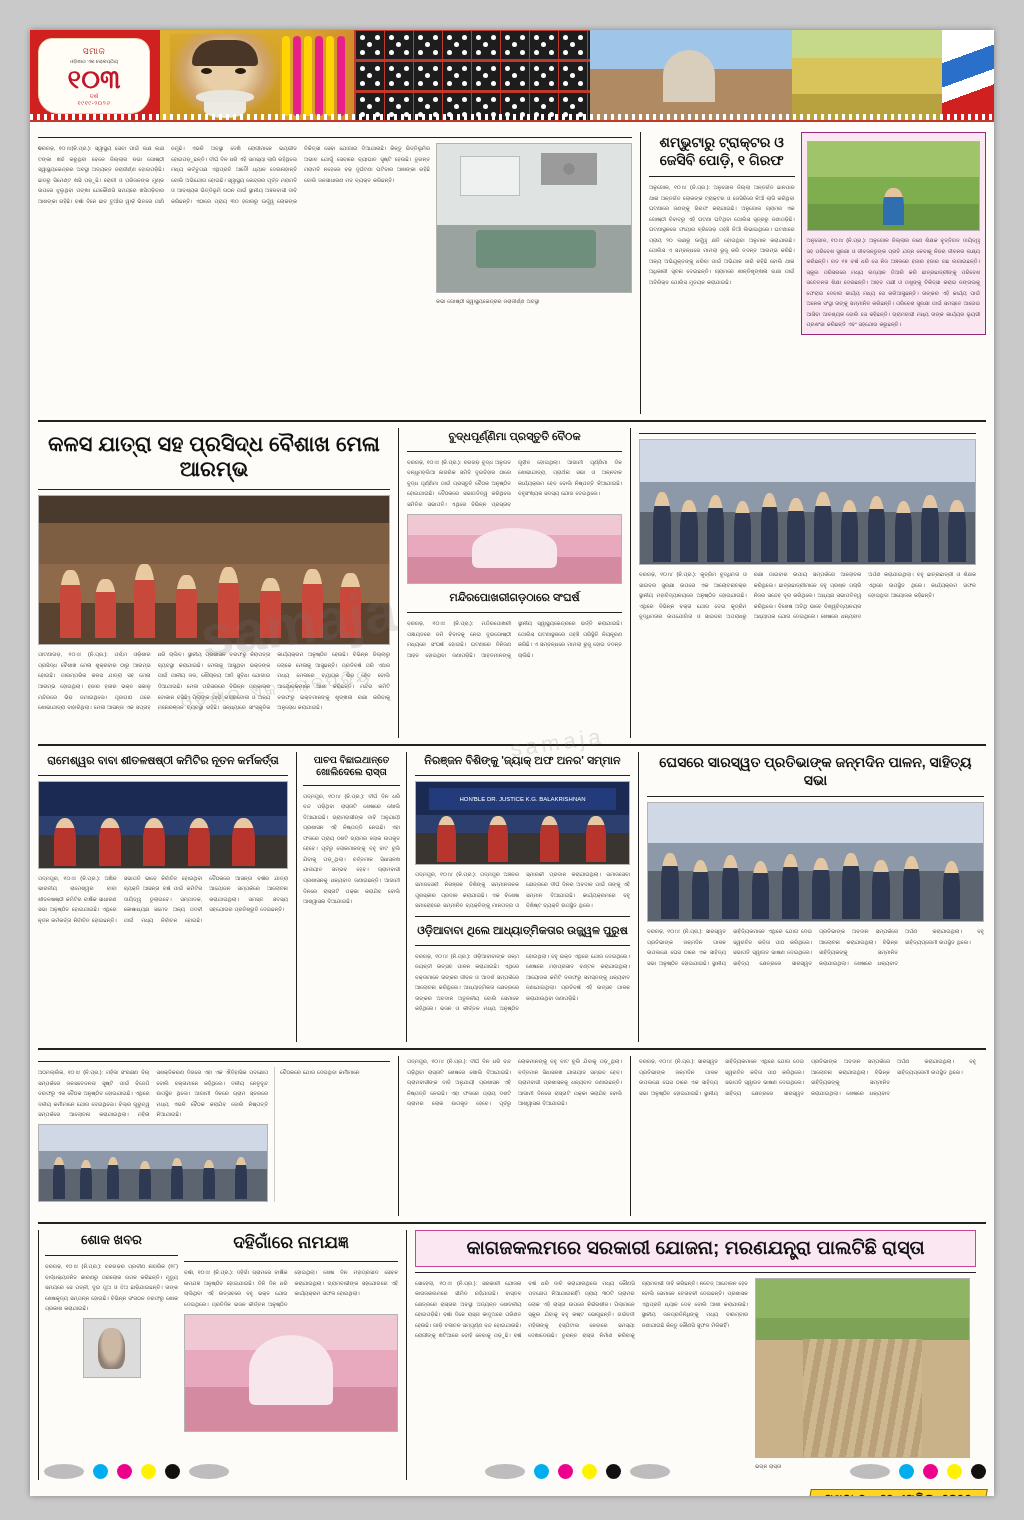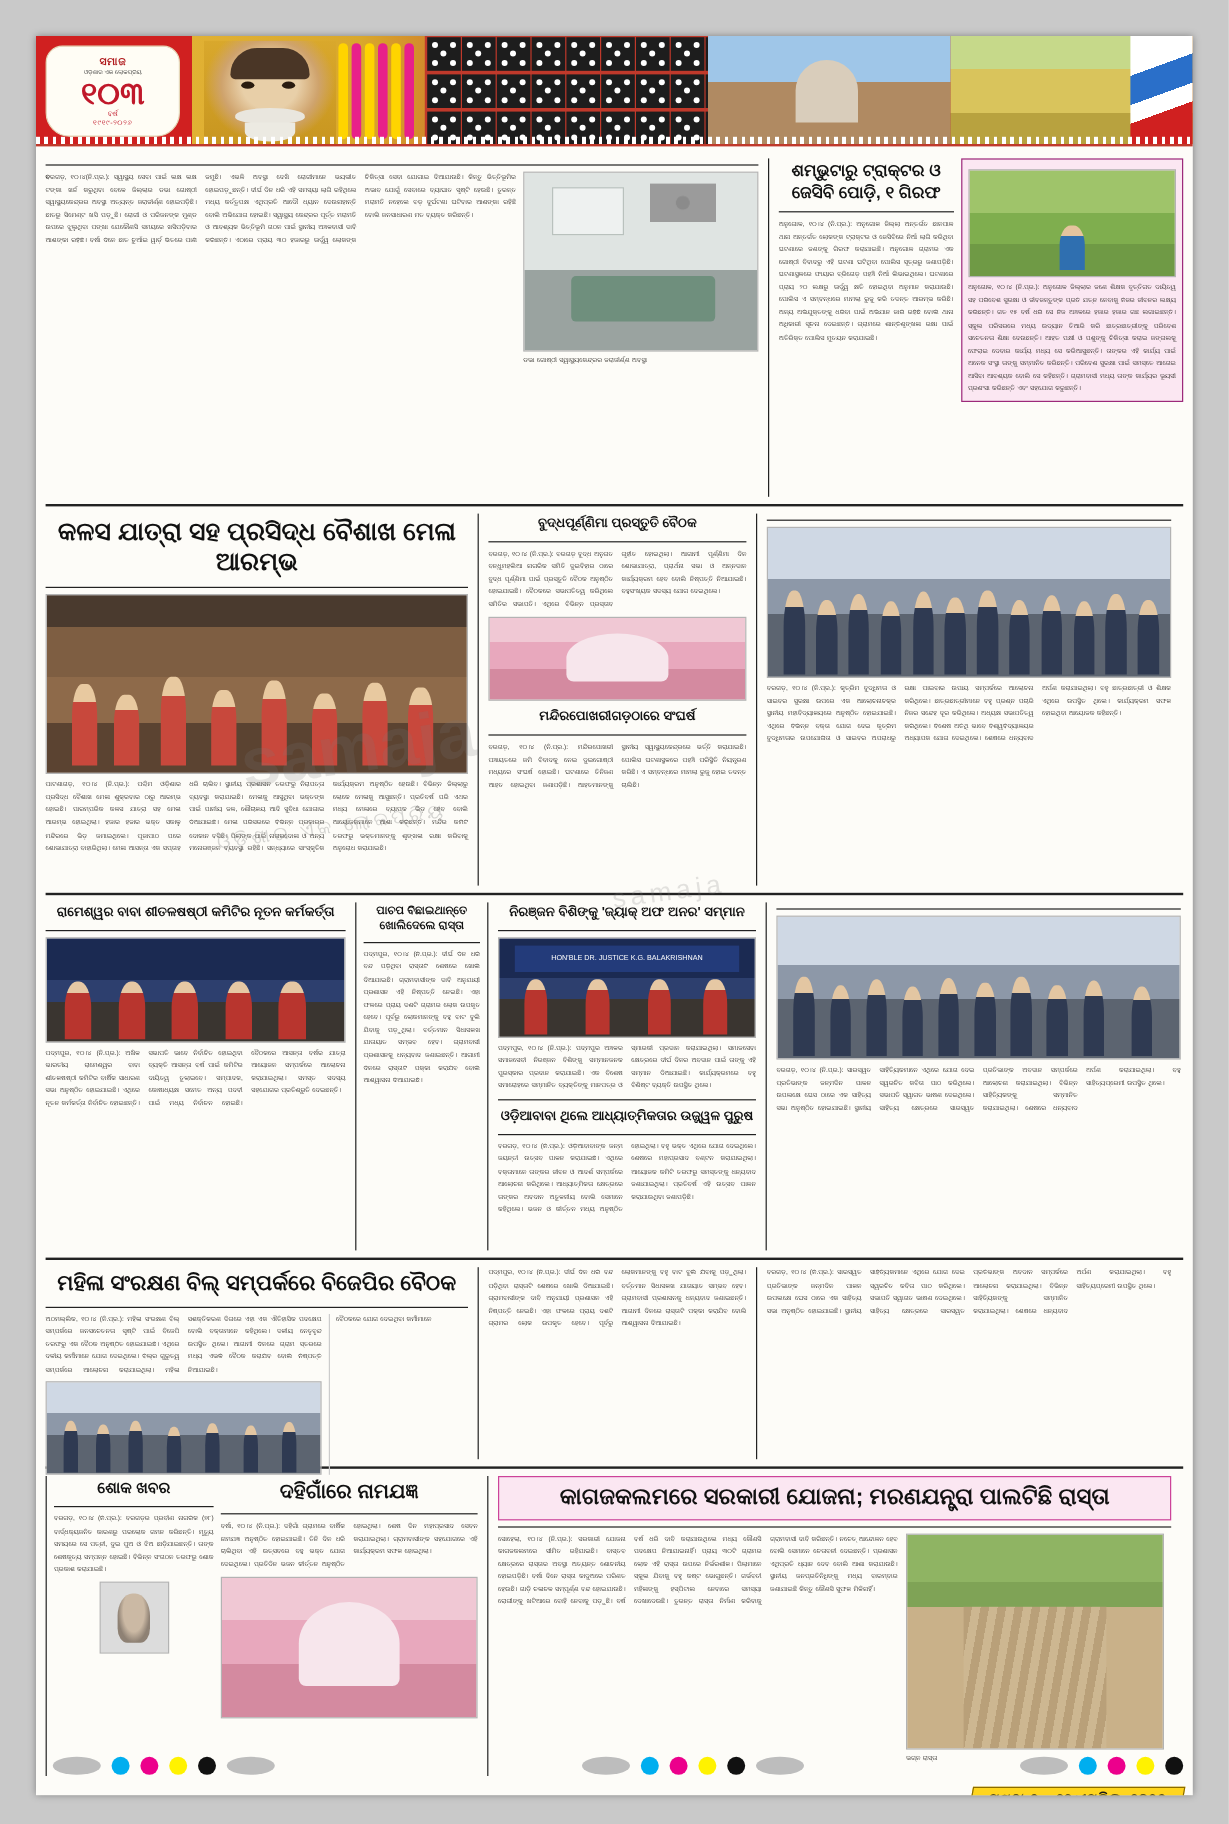--- a/index.html
+++ b/index.html
@@ -20,21 +20,21 @@
   
   .masthead { position: relative; height: 92px; width: 100%;
     background: linear-gradient(90deg,#e8b93a 0%,#d9a82c 28%,#c0392b 50%,#b93322 100%);
     border-bottom: 2px solid #c0392b; overflow: hidden; }
   .mh-left { position: absolute; left: 0; top: 0; width: 130px; height: 92px;
     background: #d02020; }
   .mh-logo { position: absolute; left: 8px; top: 8px; width: 112px; height: 76px;
     background: #fffdf5; border-radius: 14px 14px 20px 20px;
     display: flex; flex-direction: column; align-items: center; justify-content: center;
     border: 1px solid #e4d7b8; }
-  .mh-logo .l1 { font-size: 9px; color: #b0191c; font-weight: bold; letter-spacing: .5px; }
+  .mh-logo .l1 { font-size: 9px; color: #b0191c; font-weight: normal; letter-spacing: .5px; }
   .mh-logo .l2 { font-size: 5px; color: #333; margin-top: 1px; }
   .mh-logo .l3 { font-size: 26px; color: #c0182a; font-weight: bold; line-height: 1; margin: 1px 0; }
   .mh-logo .l4 { font-size: 6px; color: #c0182a; }
   .mh-logo .l5 { font-size: 6px; color: #c0182a; letter-spacing: .5px; }
   .mh-face { position: absolute; left: 140px; top: 4px; width: 110px; height: 86px;
     background: radial-gradient(ellipse at 50% 42%, #e8cfa8 0 30%, #cfa36c 52%, transparent 70%),
                 linear-gradient(180deg,#d9a82c,#c89620); }
   .mh-face .hair { position: absolute; left: 22px; top: 6px; width: 66px; height: 26px;
     background: #4a3626; border-radius: 34px 34px 6px 6px; }
   .mh-face .eyeL, .mh-face .eyeR { position: absolute; top: 34px; width: 11px; height: 6px;
@@ -647,20 +647,21 @@
             <div class="fig" style="left:80%"></div>
         </div>
         <div class="txt cols2">ପଦ୍ମପୁର, ୧୦।୪ (ନି.ପ୍ର.): ପଦ୍ମପୁର ଅଞ୍ଚଳର ସମାଜସେବୀ ନିରଞ୍ଜନ ବିଶିଙ୍କୁ ସମ୍ମାନଜନକ ପୁରସ୍କାର ପ୍ରଦାନ କରାଯାଇଛି। ଏକ ବିଶେଷ ସମାରୋହରେ ସମ୍ମାନିତ ବ୍ୟକ୍ତିଙ୍କୁ ମାନପତ୍ର ଓ ସ୍ମାରକୀ ପ୍ରଦାନ କରାଯାଇଥିଲା। ସମାଜସେବା କ୍ଷେତ୍ରରେ ଦୀର୍ଘ ଦିନର ଅବଦାନ ପାଇଁ ତାଙ୍କୁ ଏହି ସମ୍ମାନ ଦିଆଯାଇଛି। କାର୍ଯ୍ୟକ୍ରମରେ ବହୁ ବିଶିଷ୍ଟ ବ୍ୟକ୍ତି ଉପସ୍ଥିତ ଥିଲେ।</div>
         <div class="rule-h"></div>
         <div class="hl-xs">ଓଡ଼ିଆବାବା ଥିଲେ ଆଧ୍ୟାତ୍ମିକତାର ଉଜ୍ଜ୍ୱଳ ପୁରୁଷ</div>
         <div class="rule-h"></div>
         <div class="txt cols2">ବରଗଡ଼, ୧୦।୪ (ନି.ପ୍ର.): ଓଡ଼ିଆବାବାଙ୍କ ଜନ୍ମ ଜୟନ୍ତୀ ଉତ୍ସବ ପାଳନ କରାଯାଇଛି। ଏଥିରେ ବକ୍ତାମାନେ ତାଙ୍କର ଜୀବନ ଓ ଆଦର୍ଶ ସମ୍ପର୍କରେ ଆଲୋଚନା କରିଥିଲେ। ଆଧ୍ୟାତ୍ମିକତା କ୍ଷେତ୍ରରେ ତାଙ୍କର ଅବଦାନ ଅତୁଳନୀୟ ବୋଲି ସେମାନେ କହିଥିଲେ। ଭଜନ ଓ କୀର୍ତ୍ତନ ମଧ୍ୟ ଅନୁଷ୍ଠିତ ହୋଇଥିଲା। ବହୁ ଭକ୍ତ ଏଥିରେ ଯୋଗ ଦେଇଥିଲେ। ଶେଷରେ ମହାପ୍ରସାଦ ବଣ୍ଟନ କରାଯାଇଥିଲା। ଆୟୋଜକ କମିଟି ତରଫରୁ ସମସ୍ତଙ୍କୁ ଧନ୍ୟବାଦ ଜଣାଯାଇଥିଲା। ପ୍ରତିବର୍ଷ ଏହି ଉତ୍ସବ ପାଳନ କରାଯାଉଥିବା ଜଣାପଡ଼ିଛି।</div>
       </div>
 
       <div style="width:346px; border-left:1px solid #222; padding-left:8px;">
+        <div class="hl-xs" style="font-size:14px;">ଘେସରେ ସାରସ୍ୱତ ପ୍ରତିଭାଙ୍କ ଜନ୍ମଦିନ ପାଳନ, ସାହିତ୍ୟ ସଭା</div>
         <div class="rule-h"></div>
         <div class="photo p-group" style="height:120px;margin-bottom:4px;">
           <div class="fig" style="left:4%"></div>
             <div class="fig" style="left:13%;height:50%"></div>
           <div class="fig" style="left:22%;height:54%"></div>
             <div class="fig" style="left:31%;height:49%"></div>
           <div class="fig" style="left:40%;height:55%"></div>
             <div class="fig" style="left:49%;height:51%"></div>
           <div class="fig" style="left:58%;height:56%"></div>
             <div class="fig" style="left:67%;height:50%"></div>
@@ -668,21 +669,20 @@
             <div class="fig" style="left:88%;height:49%"></div>
         </div>
         <div class="txt cols4">ବରଗଡ଼, ୧୦।୪ (ନି.ପ୍ର.): ସାରସ୍ୱତ ପ୍ରତିଭାଙ୍କ ଜନ୍ମଦିନ ପାଳନ ଉପଲକ୍ଷେ ଘେସ ଠାରେ ଏକ ସାହିତ୍ୟ ସଭା ଅନୁଷ୍ଠିତ ହୋଇଯାଇଛି। ସ୍ଥାନୀୟ ସାହିତ୍ୟିକମାନେ ଏଥିରେ ଯୋଗ ଦେଇ ସ୍ୱରଚିତ କବିତା ପାଠ କରିଥିଲେ। ସଭାପତି ସ୍ୱାଗତ ଭାଷଣ ଦେଇଥିଲେ। ସାହିତ୍ୟ କ୍ଷେତ୍ରରେ ସାରସ୍ୱତ ପ୍ରତିଭାଙ୍କ ଅବଦାନ ସମ୍ପର୍କରେ ଆଲୋଚନା କରାଯାଇଥିଲା। ବିଭିନ୍ନ ସାହିତ୍ୟିକଙ୍କୁ ସମ୍ମାନିତ କରାଯାଇଥିଲା। ଶେଷରେ ଧନ୍ୟବାଦ ଅର୍ପଣ କରାଯାଇଥିଲା। ବହୁ ସାହିତ୍ୟପ୍ରେମୀ ଉପସ୍ଥିତ ଥିଲେ।</div>
       </div>
     </div>
 
     <div class="rule-h2"></div>
 
     <div class="flexrow" style="height:160px;">
       <div style="width:360px; padding-right:8px;">
-        <div class="hl-sec" style="font-size:18px;">ମହିଳା ସଂରକ୍ଷଣ ବିଲ୍ ସମ୍ପର୍କରେ ବିଜେପିର ବୈଠକ</div>
         <div class="rule-h"></div>
         <div class="flexrow">
           <div style="width:236px;padding-right:6px;">
             <div class="txt cols2">ଅଠମଲ୍ଲିକ, ୧୦।୪ (ନି.ପ୍ର.): ମହିଳା ସଂରକ୍ଷଣ ବିଲ୍ ସମ୍ପର୍କରେ ଜନସଚେତନତା ସୃଷ୍ଟି ପାଇଁ ବିଜେପି ତରଫରୁ ଏକ ବୈଠକ ଅନୁଷ୍ଠିତ ହୋଇଯାଇଛି। ଏଥିରେ ଦଳୀୟ କର୍ମୀମାନେ ଯୋଗ ଦେଇଥିଲେ। ବିଲ୍‌ର ଗୁରୁତ୍ୱ ସମ୍ପର୍କରେ ଆଲୋଚନା କରାଯାଇଥିଲା। ମହିଳା ସଶକ୍ତିକରଣ ଦିଗରେ ଏହା ଏକ ଐତିହାସିକ ପଦକ୍ଷେପ ବୋଲି ବକ୍ତାମାନେ କହିଥିଲେ। ଦଳୀୟ ନେତୃବୃନ୍ଦ ଉପସ୍ଥିତ ଥିଲେ। ଆଗାମୀ ଦିନରେ ଗ୍ରାମ ସ୍ତରରେ ମଧ୍ୟ ଏଭଳି ବୈଠକ କରାଯିବ ବୋଲି ନିଷ୍ପତ୍ତି ନିଆଯାଇଛି।</div>
             <div class="photo p-group" style="height:78px;margin-top:4px;">
               <div class="fig" style="left:6%"></div>
                 <div class="fig" style="left:18%;height:52%"></div>
               <div class="fig" style="left:30%;height:56%"></div>
                 <div class="fig" style="left:44%;height:50%"></div>
               <div class="fig" style="left:58%;height:54%"></div>

